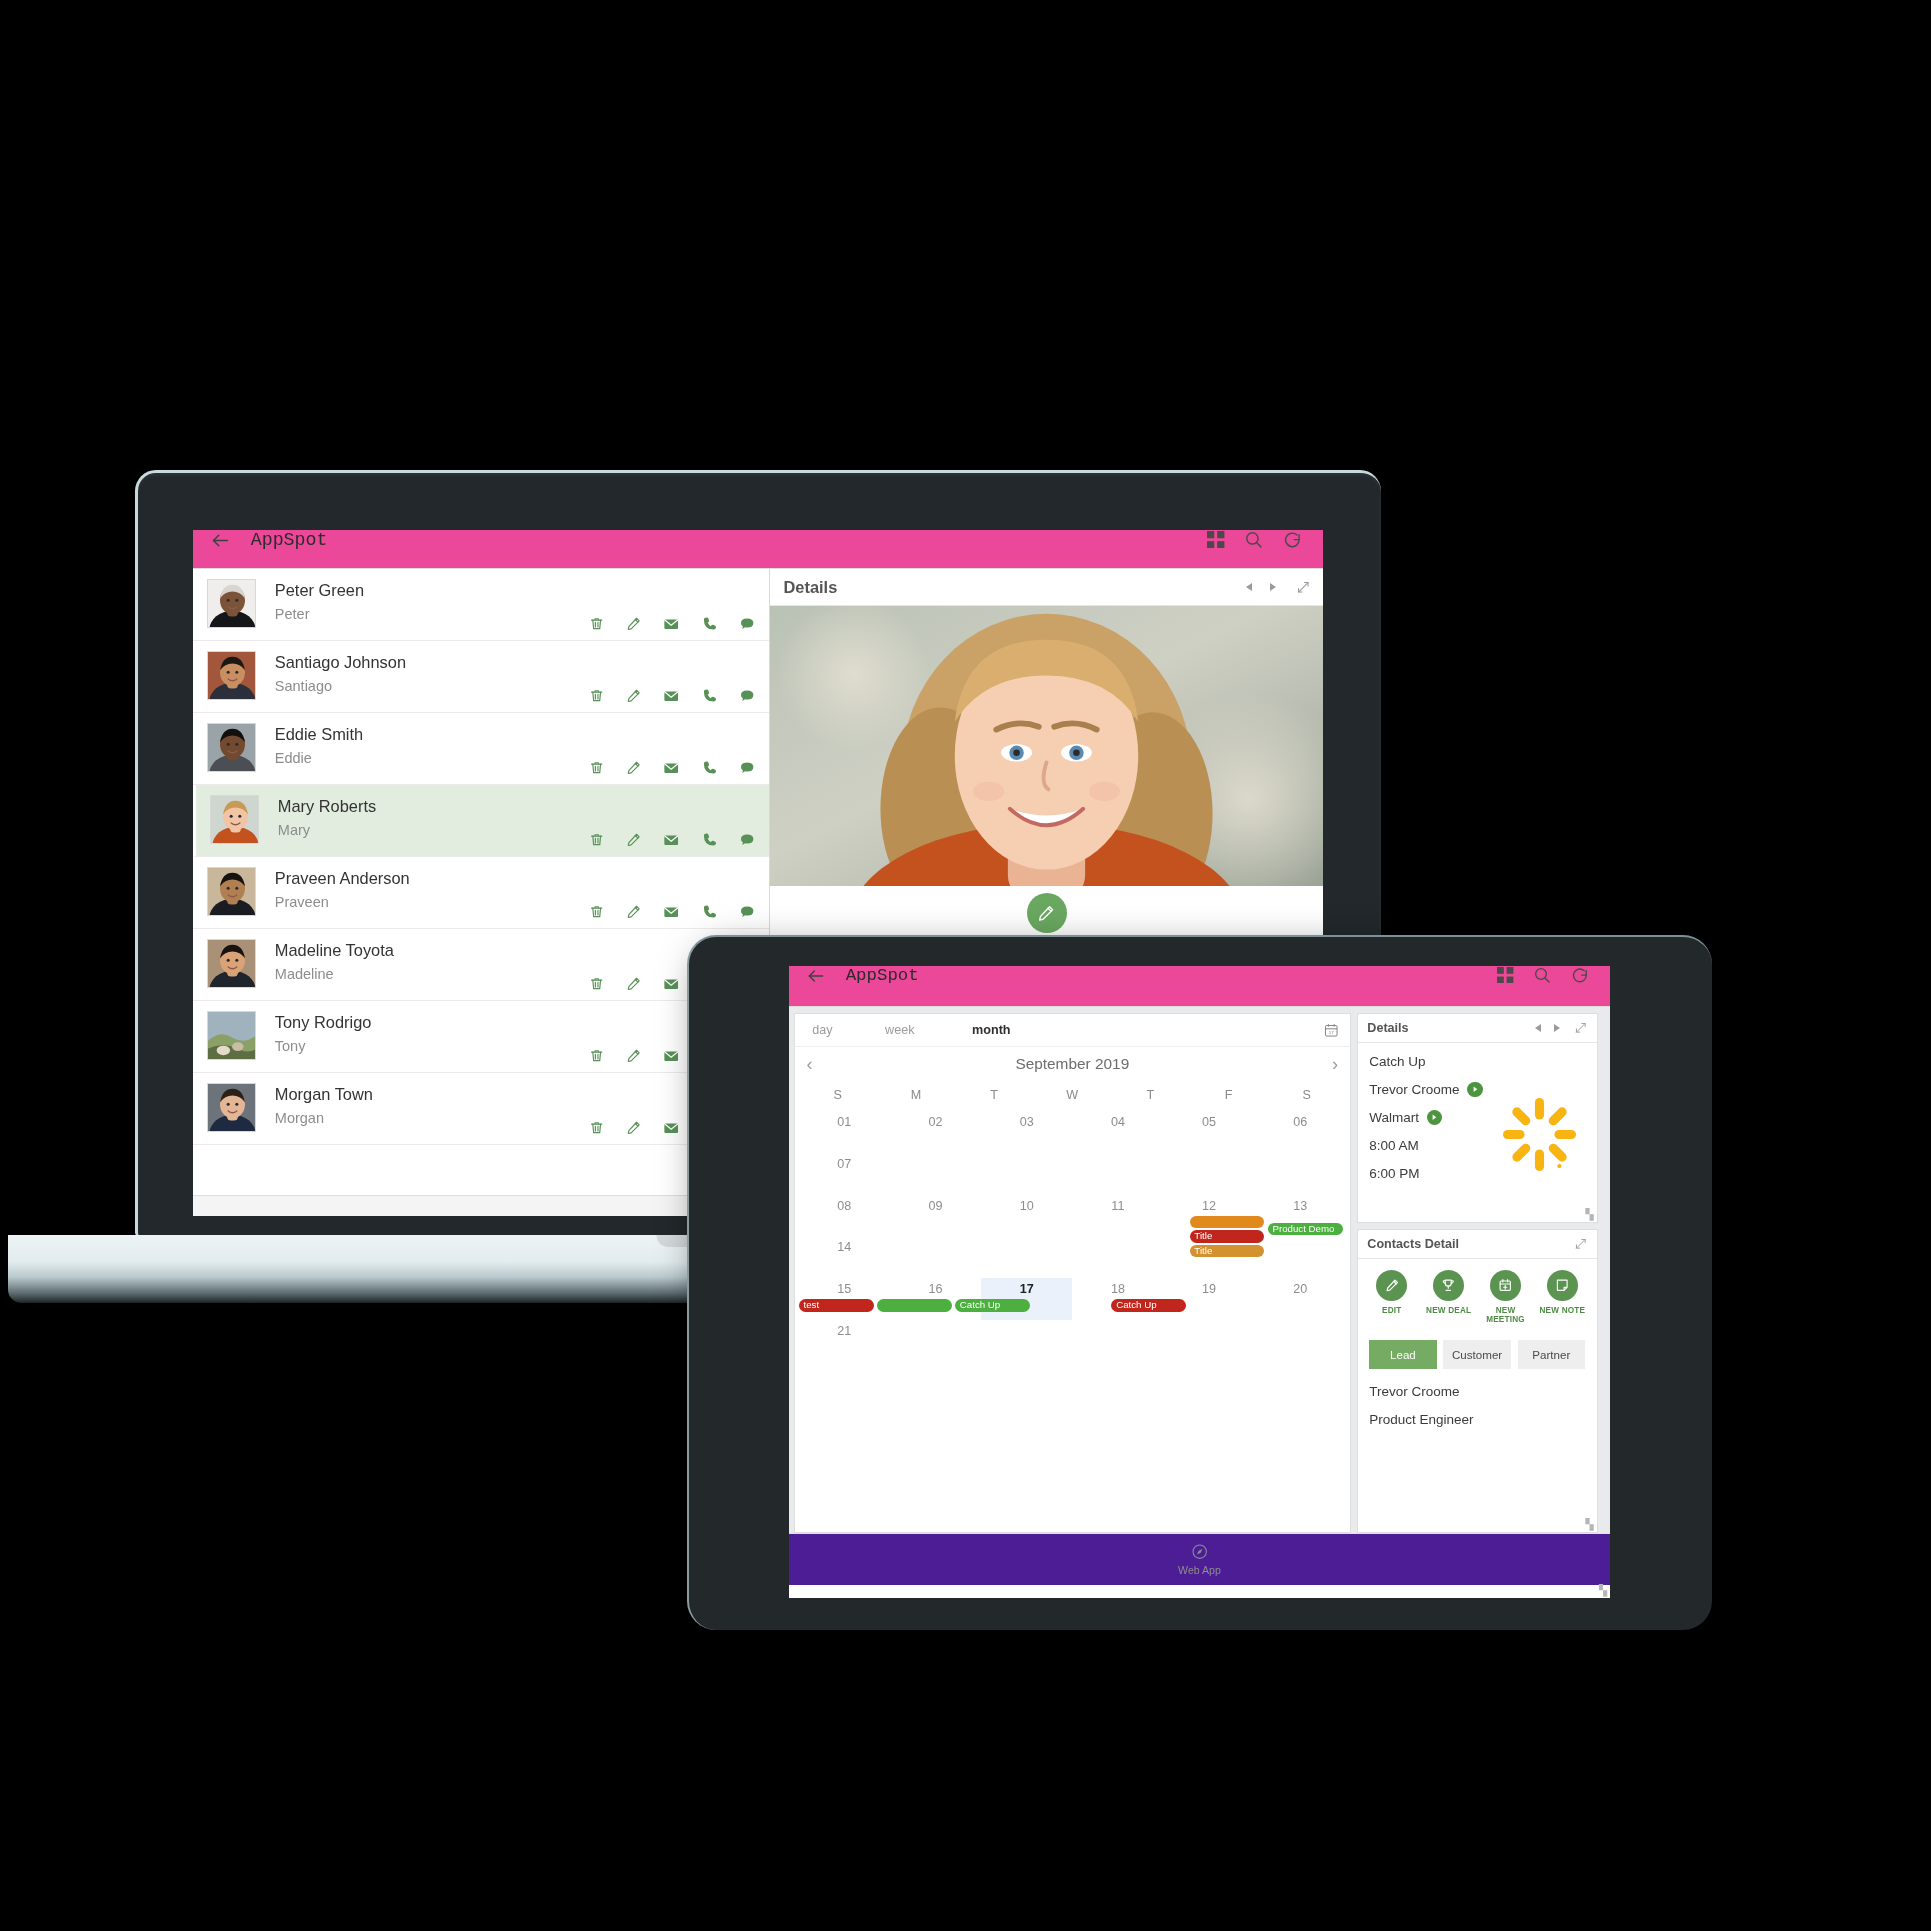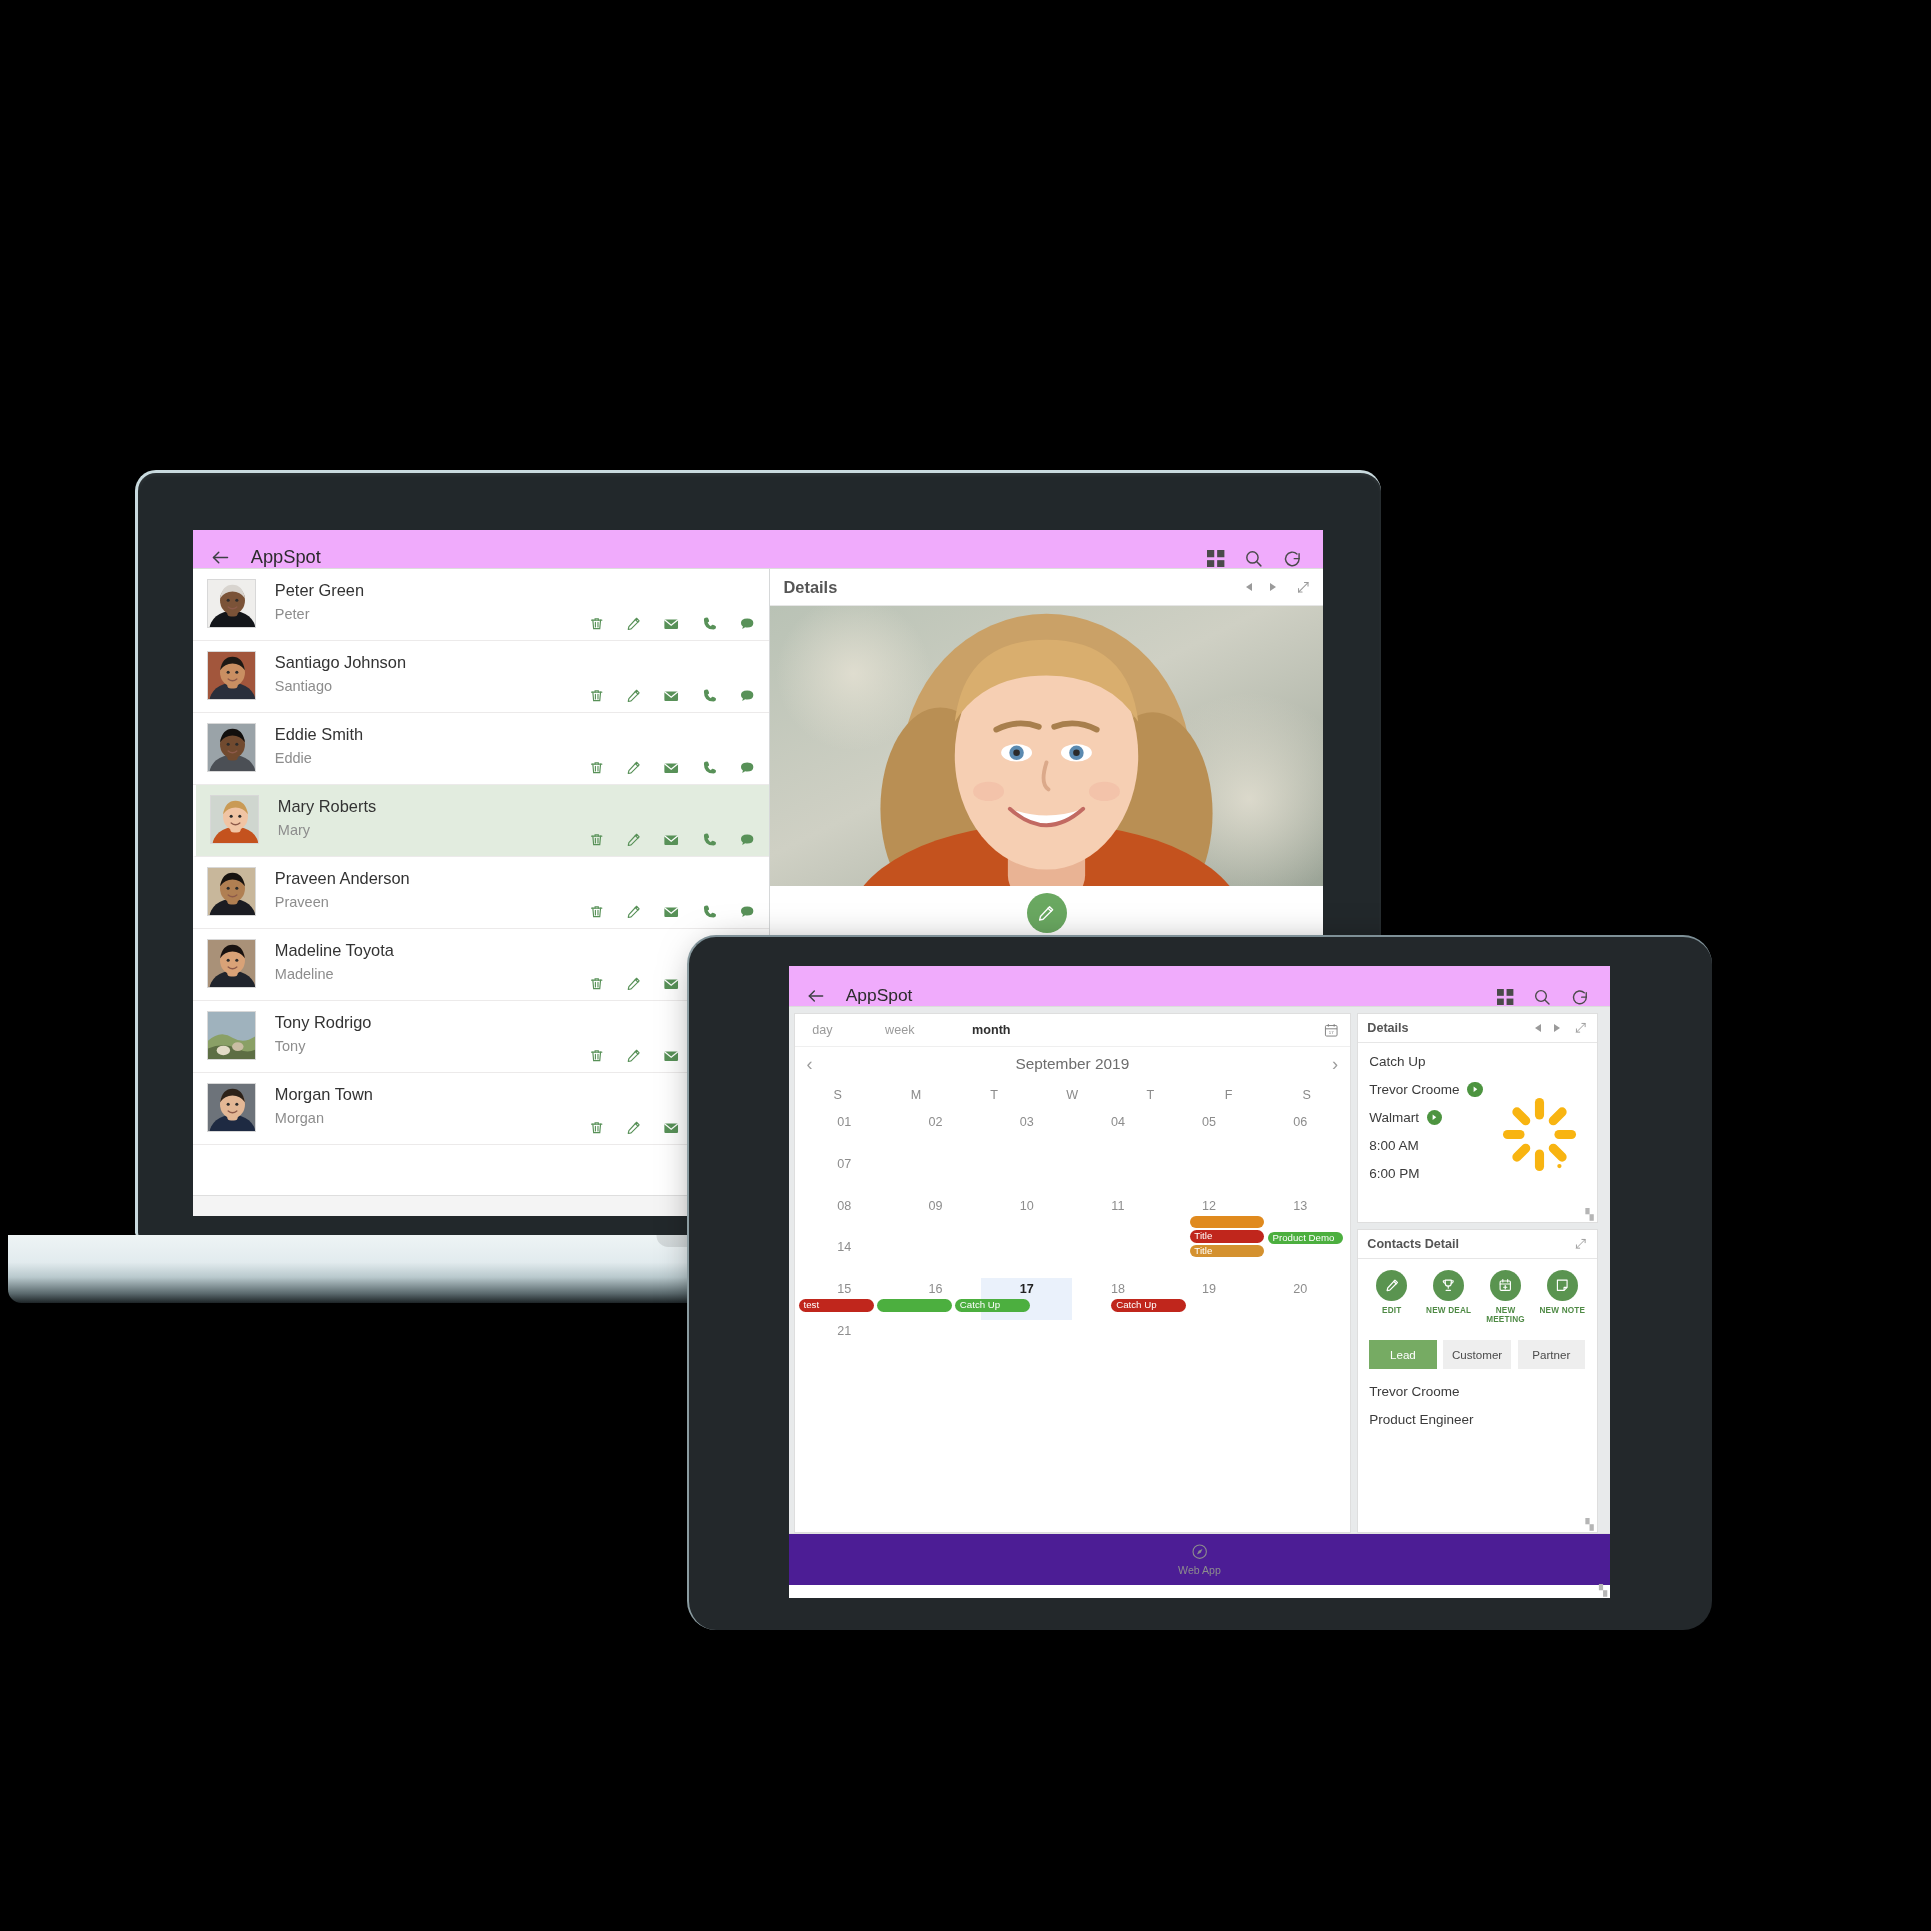--- a/index.html
+++ b/index.html
@@ -45,23 +45,24 @@
     background: #fff; overflow: hidden;
   }
   .tablet-shadow {
     position: absolute; left: 1014px; top: 1004px; width: 541px; height: 599px;
     background: linear-gradient(135deg,#1a2327 0%,#0d1316 100%);
     border-radius: 7.7px; z-index: -1;
   }
 
   
   .app-bar {
-    display: flex; align-items: flex-end;
-    background: #f0abfc; border-bottom: 1px solid #dcdcdc;
+    display: flex; align-items: flex-start;
+    background: #ec4899; border-bottom: 1px solid #dcdcdc;
     position: relative;
+    font-family: Liberation Mono, monospace;
   }
   .app-bar .back { margin-left: 17.4px; color: #3c4043; line-height: 0; cursor: pointer; }
   .app-title { font-weight: 400; color: #2b2b2b; margin-left: 19.3px; }
   .app-bar-actions { margin-left: auto; display: flex; align-items: center; gap: 19.3px; margin-right: 21px; }
   .app-bar-actions .ic { line-height: 0; color: #4a4a4a; cursor: pointer; }
 
   
   .panel-head {
     display: flex; align-items: center;
     border-bottom: 1px solid #e6e6e6; background: #fff;
@@ -734,21 +735,21 @@
                   <div class="daynum">12</div>
                 </div>
                 <div class="cal-cell">
                   <div class="daynum">13</div>
                 </div>
                 <div class="cal-cell">
                   <div class="daynum">14</div>
                 </div>
                 <div class="ev-layer">
                   <div class="ev" style="left: 71.4286%; width: 13.6857%; top: 0px; background: rgb(224, 138, 30);"></div>
-                  <div class="ev" style="left: 85.7143%; width: 13.6857%; top: 16px; background: rgb(76, 175, 63);">Product Demo</div>
+                  <div class="ev" style="left: 85.7143%; width: 13.6857%; top: 7px; background: rgb(76, 175, 63);">Product Demo</div>
                   <div class="ev" style="left: 71.4286%; width: 13.6857%; top: 14.5px; background: rgb(192, 38, 28);">Title</div>
                   <div class="ev" style="left: 71.4286%; width: 13.6857%; top: 29px; background: rgb(212, 145, 47);">Title</div>
                 </div>
               </div>
               <div class="cal-week">
                 <div class="cal-cell">
                   <div class="daynum">15</div>
                 </div>
                 <div class="cal-cell">
                   <div class="daynum">16</div>

